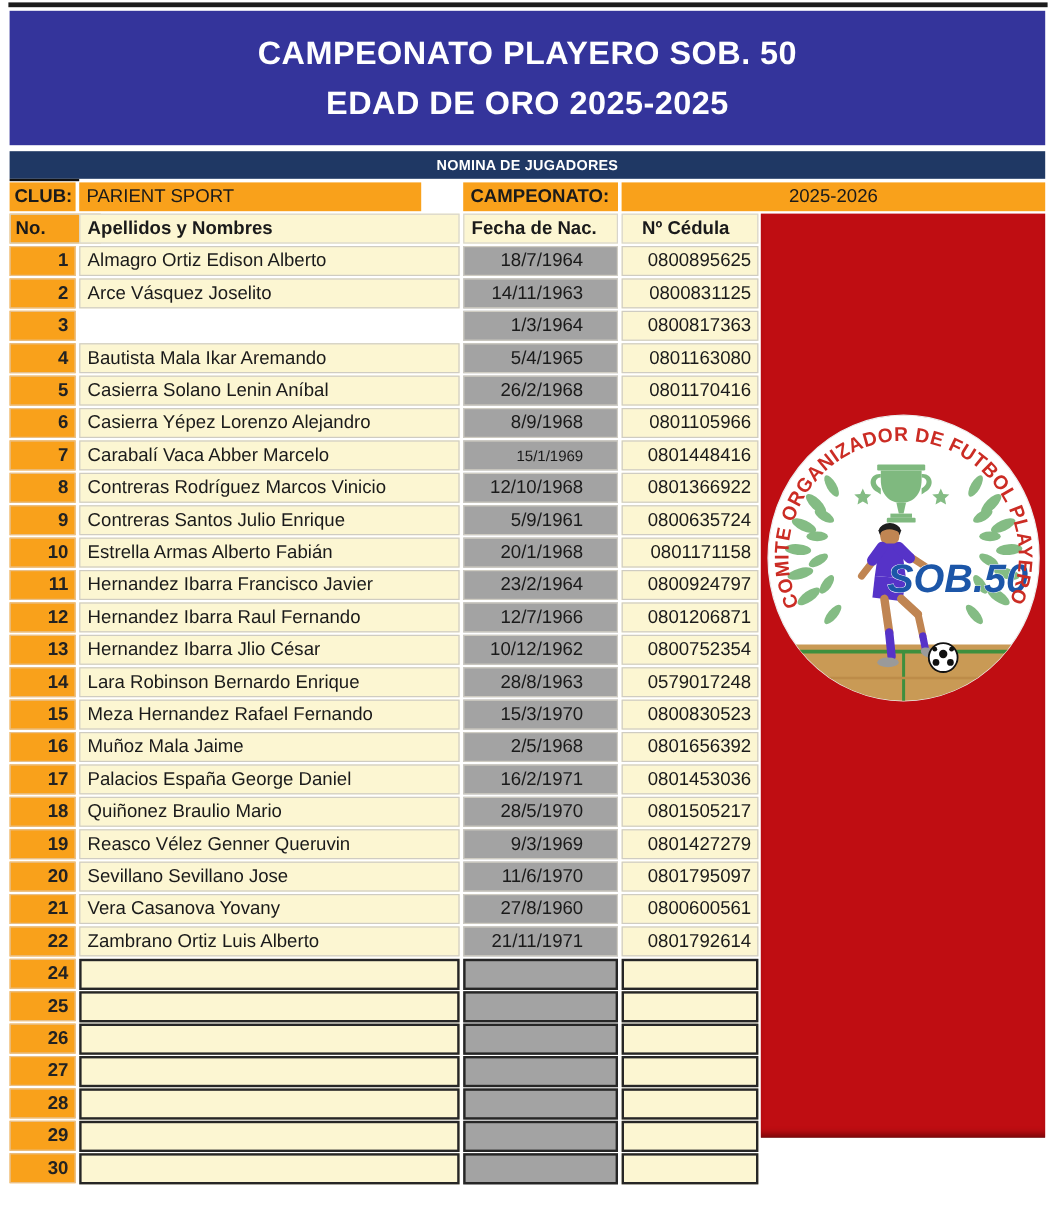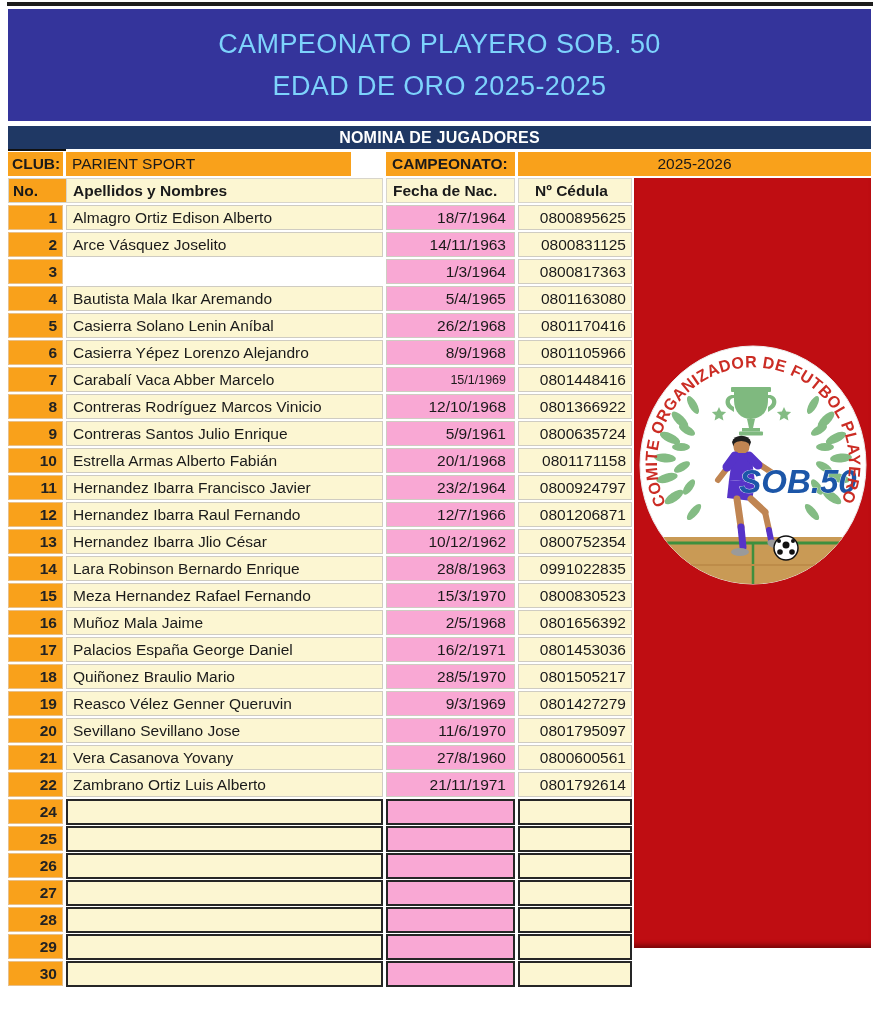--- a/index.html
+++ b/index.html
@@ -3,24 +3,24 @@
 <meta charset="utf-8">
 <style>
   html,body{margin:0;padding:0;background:#ffffff;}
   .page{position:relative;width:879px;height:1024px;background:#ffffff;overflow:hidden;
         font-family:"Liberation Sans", sans-serif;color:#1a1a1a;}
 
   .top-strip{position:absolute;left:7px;top:2px;width:866px;height:4px;background:#1c1c1c;}
 
   .title-banner{position:absolute;left:8px;top:9px;width:863px;height:112px;background:#34349B;
         display:flex;flex-direction:column;align-items:center;justify-content:center;gap:11px;}
-  .title-line{color:#7dd3fc;font-weight:normal;font-size:27px;letter-spacing:.4px;}
+  .title-line{color:#ffffff;font-weight:bold;font-size:27px;letter-spacing:.4px;}
 
   .nomina-bar{position:absolute;left:8px;top:126px;width:863px;height:23px;background:#1F3864;
-        color:#ffffff;font-weight:bold;font-size:16px;display:flex;align-items:center;justify-content:center;
+        color:#ffffff;font-weight:bold;font-size:12px;display:flex;align-items:center;justify-content:center;
         letter-spacing:.2px;}
   .club-topline{position:absolute;left:8px;top:149px;width:58px;height:2px;background:#111;}
 
   .abs{position:absolute;box-sizing:border-box;display:flex;align-items:center;}
   .orange{background:#F9A11B;}
   .cream{background:#FCF6D2;}
   .bold{font-weight:bold;}
   .fs15{font-size:15.5px;}
 
   
@@ -38,21 +38,21 @@
   .h-ced{left:518px;width:114px;padding-left:16px;}
 
   
   .rows{position:absolute;left:8px;top:205px;width:624px;}
   .trow{position:relative;height:27px;}
   .cell{position:absolute;top:0;height:25px;box-sizing:border-box;display:flex;align-items:center;
         border:1px solid #CFCCC2;font-size:15.5px;}
   .cell.no{left:0;width:55px;background:#F9A11B;justify-content:flex-end;padding-right:5px;
         font-weight:bold;border-color:#E8C08A;color:#222;}
   .cell.name{left:58px;width:317px;background:#FCF6D2;padding-left:6px;}
-  .cell.dob{left:378px;width:129px;background:#f9a8d4;justify-content:flex-end;padding-right:8px;}
+  .cell.dob{left:378px;width:129px;background:#a3a3a3;justify-content:flex-end;padding-right:28px;}
   .cell.ced{left:510px;width:114px;background:#FCF6D2;justify-content:flex-end;padding-right:5px;}
   .trow.empty .cell.name,.trow.empty .cell.dob,.trow.empty .cell.ced{
         border:2px solid #262626;height:26px;}
   .dob-small{font-size:12.5px;padding-right:14px;}
 
   
   .logo-panel{position:absolute;left:634px;top:178px;width:237px;height:770px;background:#BF0D12;
         box-shadow:inset 0 -6px 5px -3px rgba(60,0,0,.55);}
   .club-logo{position:absolute;left:0;top:163px;width:237px;height:252px;}
 </style>
@@ -160,21 +160,21 @@
       <div class="trow">
         <div class="cell no">13</div>
         <div class="cell name">Hernandez Ibarra Jlio César</div>
         <div class="cell dob">10/12/1962</div>
         <div class="cell ced">0800752354</div>
       </div>
       <div class="trow">
         <div class="cell no">14</div>
         <div class="cell name">Lara Robinson Bernardo Enrique</div>
         <div class="cell dob">28/8/1963</div>
-        <div class="cell ced">0991022835</div>
+        <div class="cell ced">0579017248</div>
       </div>
       <div class="trow">
         <div class="cell no">15</div>
         <div class="cell name">Meza Hernandez Rafael Fernando</div>
         <div class="cell dob">15/3/1970</div>
         <div class="cell ced">0800830523</div>
       </div>
       <div class="trow">
         <div class="cell no">16</div>
         <div class="cell name">Muñoz Mala Jaime</div>

